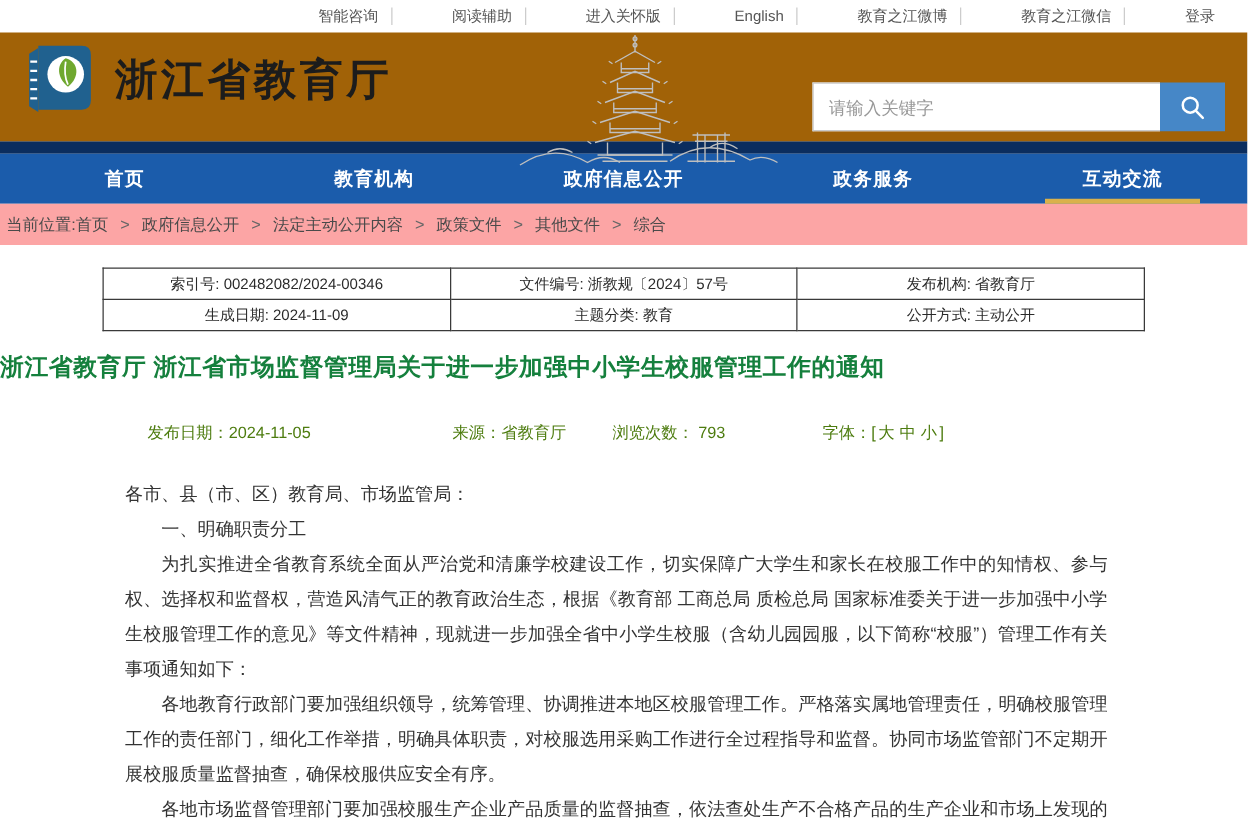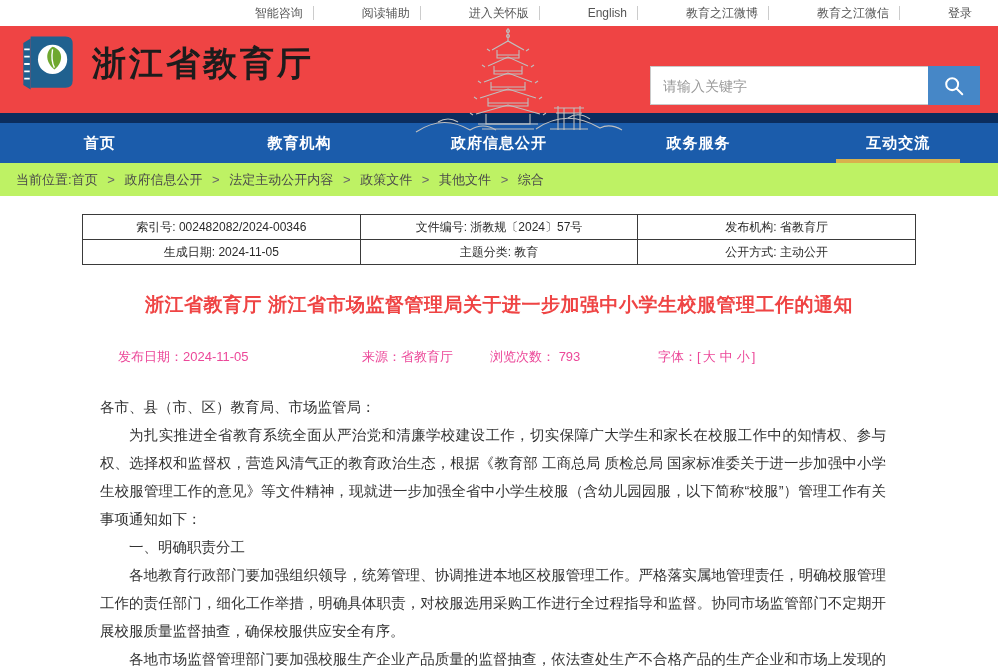--- a/index.html
+++ b/index.html
@@ -8,21 +8,21 @@
   .page { width:998px; height:521px; position:relative; background:#fff; }
 
   
   .topbar { height:26px; display:flex; justify-content:flex-end; align-items:center;
     padding-right:16px; list-style:none; }
   .topbar li { font-size:12px; color:#555; padding:0 10px; line-height:14px; }
   .topbar li + li { border-left:1px solid #ccc;padding-left:48px; }
   .topbar a { color:#555; text-decoration:none; cursor:pointer; }
 
   
-  .masthead { position:relative; height:87px; background:#ef4444; }
+  .masthead { position:relative; height:87px; background:#a16207; }
   .logo { position:absolute; left:16px; top:6px; display:flex; align-items:center; gap:12px; cursor:pointer; }
   .logo-icon { width:64px; height:64px; }
   .site-name { font-family:"DejaVu Serif","Liberation Serif",serif; font-weight:bold;
     font-size:34px; color:#1c1c1c; letter-spacing:3px; }
   .pagoda { position:absolute; left:408px; top:0; width:220px; height:112px; }
   .search { position:absolute; right:18px; top:40px; display:flex;border-radius:13px; }
   .search input { width:278px; height:39px; border:1px solid #c9c9c9; border-right:none;
     padding:0 12px; font-size:14px; color:#333; outline:none; }
   .search input::placeholder { color:#999; }
   .search button { width:52px; height:39px; background:#4687c7; border:none; cursor:pointer;
@@ -30,34 +30,34 @@
 
   
   .nav-strip { height:10px; background:#0b2d5e; }
   .nav-bar { height:40px; background:#1b5cab; display:flex; list-style:none; }
   .nav-bar li { flex:1; position:relative; display:flex; align-items:center; justify-content:center;
     color:#fff; font-size:15px; font-weight:bold; letter-spacing:1px; cursor:pointer; }
   .nav-bar li.active::after { content:""; position:absolute; bottom:0; left:50%;
     transform:translateX(-50%); width:124px; height:4px; background:#d9b14c; }
 
   
-  .breadcrumb { height:33px; background:#bef264; font-size:13px; color:#4a4a4a;
-    line-height:33px; padding-left:16px; white-space:nowrap; }
+  .breadcrumb { height:33px; background:#fca5a5; font-size:13px; color:#4a4a4a;
+    line-height:33px; padding-left:5px; white-space:nowrap; }
   .breadcrumb a { color:#4a4a4a; text-decoration:none; cursor:pointer; }
   .breadcrumb .sep { color:#666; padding:0 6px; }
 
   
   .doc-table { width:834px; margin:18px auto 0; border-collapse:collapse; table-layout:fixed; }
   .doc-table td { border:1px solid #3a3a3a; height:25px; text-align:center;
     font-size:12px; color:#2a2a2a; }
 
   
-  .doc-title { margin-top:27px; text-align:center; font-size:19px; font-weight:bold; color:#ef4444;
+  .doc-title { margin-top:16px; text-align:left; font-size:19px; font-weight:bold; color:#15803d;
     letter-spacing:0.5px; }
-  .meta { position:relative; height:20px; margin-top:30px; font-size:13px; color:#ec4899; }
+  .meta { position:relative; height:20px; margin-top:30px; font-size:13px; color:#4d7c0f; }
   .meta .m1 { position:absolute; left:118px; }
   .meta .m2 { position:absolute; left:330px;margin-left:32px; }
   .meta .m3 { position:absolute; left:490px; }
   .meta .m4 { position:absolute; left:658px; }
   .meta .font-size-btn { cursor:pointer; padding:0 2px; }
   .article-body { width:786px; margin:25px 0 0 100px; font-size:14.5px; color:#333;
     line-height:28px; text-align:justify; }
   .article-body p.indent { text-indent:2em; }
 </style>
 </head>
@@ -146,40 +146,40 @@
 
   <main>
     <table class="doc-table">
       <tbody>
           <tr>
         <td>索引号: 002482082/2024-00346</td>
         <td>文件编号: 浙教规〔2024〕57号</td>
         <td>发布机构: 省教育厅</td>
       </tr>
       <tr>
-        <td>生成日期: 2024-11-05</td>
+        <td>生成日期: 2024-11-09</td>
         <td>主题分类: 教育</td>
         <td>公开方式: 主动公开</td>
       </tr>
     </tbody>
       </table>
 
     <h1 class="doc-title">浙江省教育厅 浙江省市场监督管理局关于进一步加强中小学生校服管理工作的通知</h1>
 
     <div class="meta">
       <span class="m1"><span>发布日期：</span><span>2024-11-05</span></span>
       <span class="m2"><span>来源：</span><span>省教育厅</span></span>
       <span class="m3"><span>浏览次数：</span>&nbsp;<span>793</span></span>
       <span class="m4">
         <span>字体：</span><span>[</span><span class="font-size-btn">大</span><span class="font-size-btn">中</span><span class="font-size-btn">小</span><span>]</span>
       </span>
     </div>
 
     <article class="article-body">
       <p>各市、县（市、区）教育局、市场监管局：</p>
+      <p class="indent">一、明确职责分工</p>
       <p class="indent">为扎实推进全省教育系统全面从严治党和清廉学校建设工作，切实保障广大学生和家长在校服工作中的知情权、参与权、选择权和监督权，营造风清气正的教育政治生态，根据《教育部 工商总局 质检总局 国家标准委关于进一步加强中小学生校服管理工作的意见》等文件精神，现就进一步加强全省中小学生校服（含幼儿园园服，以下简称“校服”）管理工作有关事项通知如下：</p>
-      <p class="indent">一、明确职责分工</p>
       <p class="indent">各地教育行政部门要加强组织领导，统筹管理、协调推进本地区校服管理工作。严格落实属地管理责任，明确校服管理工作的责任部门，细化工作举措，明确具体职责，对校服选用采购工作进行全过程指导和监督。协同市场监管部门不定期开展校服质量监督抽查，确保校服供应安全有序。</p>
       <p class="indent">各地市场监督管理部门要加强校服生产企业产品质量的监督抽查，依法查处生产不合格产品的生产企业和市场上发现的销售不合格产品的销售单位，及时公布抽查、查处结果并向同级教育行政主管部门通报。</p>
 
     </article>
   </main>
 </div>
 
 </body></html>

